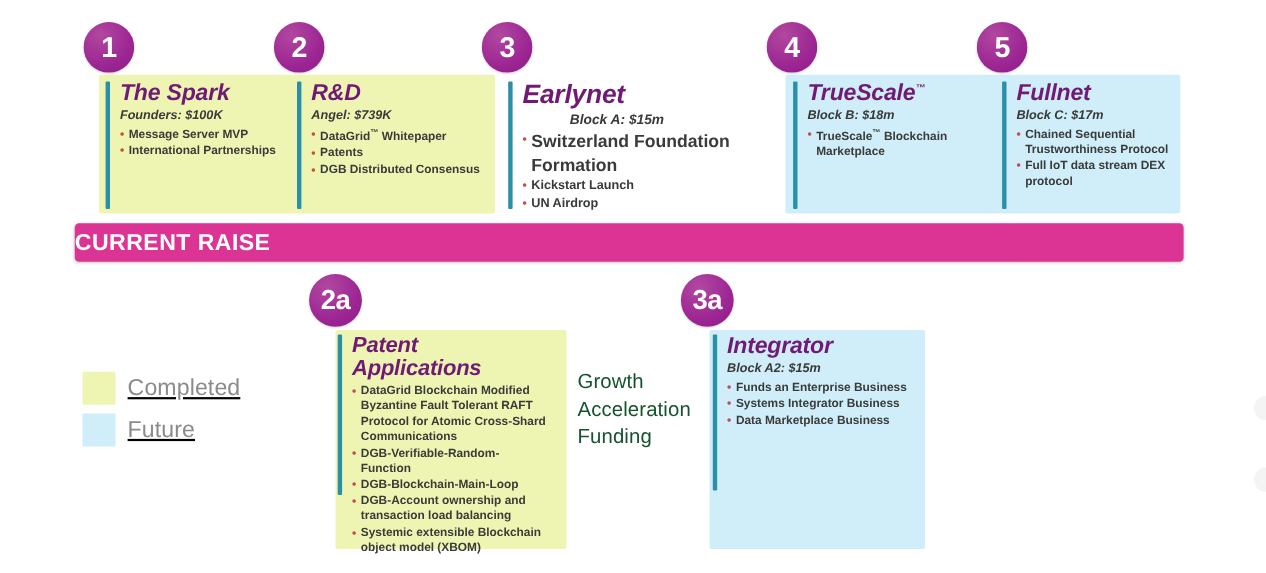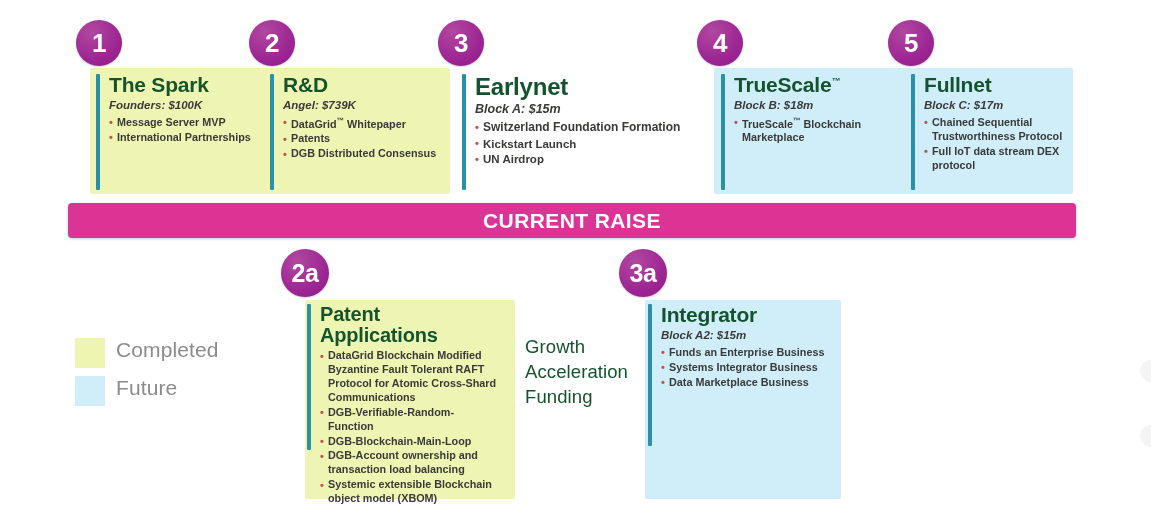--- a/index.html
+++ b/index.html
@@ -53,24 +53,25 @@
     position: absolute;
     left: 0;
     top: 0;
     width: 4px;
     background: #2c8fa8;
     border-radius: 1px;
   }
   .card-title {
     font-size: 21px;
     font-weight: bold;
-    color: #14532d;
+    color: #701a75;
     line-height: 1.05;
     margin: 0 0 3px 0;
     letter-spacing: -0.2px;
+    font-style: italic;
   }
   .card-title .tm {
     font-size: 9px;
     vertical-align: super;
     font-weight: bold;
   }
   .card-sub {
     font-size: 11.5px;
     font-style: italic;
     font-weight: bold;
@@ -108,34 +109,35 @@
   
   .card-lg .card-title { font-size: 22px; }
 
   
   .banner {
     position: absolute;
     background: #db3495;
     border-radius: 4px;
     display: flex;
     align-items: center;
-    justify-content: center;
     box-shadow: 0 1px 3px rgba(0,0,0,0.20);
   }
   .banner-text {
     color: #ffffff;
     font-size: 21px;
     font-weight: bold;
     letter-spacing: 0.4px;
   }
 
   
   .legend-row {
     position: absolute;
     display: flex;
+    align-items: center;
+    text-decoration: underline;
   }
   .legend-swatch {
     width: 30px;
     height: 30px;
     margin-right: 11px;
     border-radius: 1px;
   }
   .legend-label {
     font-size: 21px;
     color: #8b8b8b;
@@ -192,23 +194,23 @@
     <ul class="card-list">
       <li>DataGrid<span class="tm">™</span> Whitepaper</li>
       <li>Patents</li>
       <li>DGB Distributed Consensus</li>
     </ul>
   </div>
 
   <div class="card" style="left:462px; top:74px; width:240px;">
     <div class="accent" style="height:116px;"></div>
     <div class="card-title" style="font-size:24px;">Earlynet</div>
-    <div class="card-sub" style="font-size:12.5px;">Block A: $15m</div>
-    <ul class="card-list">
-      <li style="font-size:12px;">Switzerland Foundation Formation</li>
+    <div class="card-sub" style="font-size:12.5px;margin-left:43px;">Block A: $15m</div>
+    <ul class="card-list">
+      <li style="font-size:16px;">Switzerland Foundation Formation</li>
       <li style="font-size:11.5px;">Kickstart Launch</li>
       <li style="font-size:11.5px;">UN Airdrop</li>
     </ul>
   </div>
 
   <div class="card" style="left:721px; top:74px; width:180px;">
     <div class="accent" style="height:116px;"></div>
     <div class="card-title">
       <span>TrueScale</span><span class="tm">™</span>
     </div>

